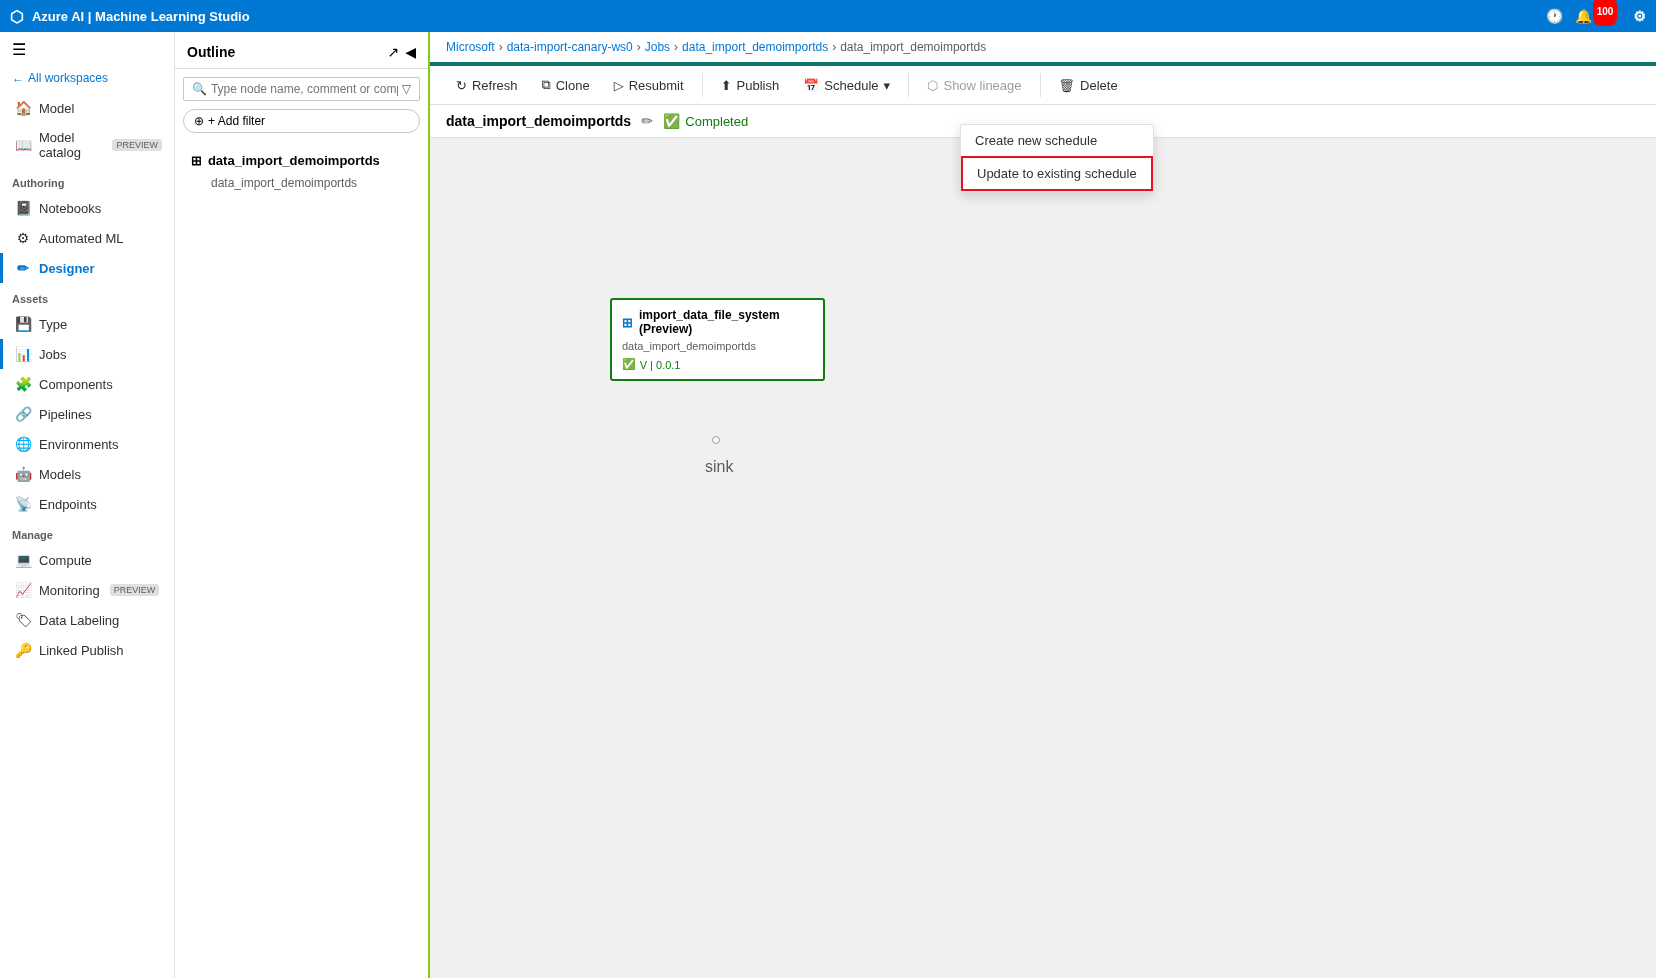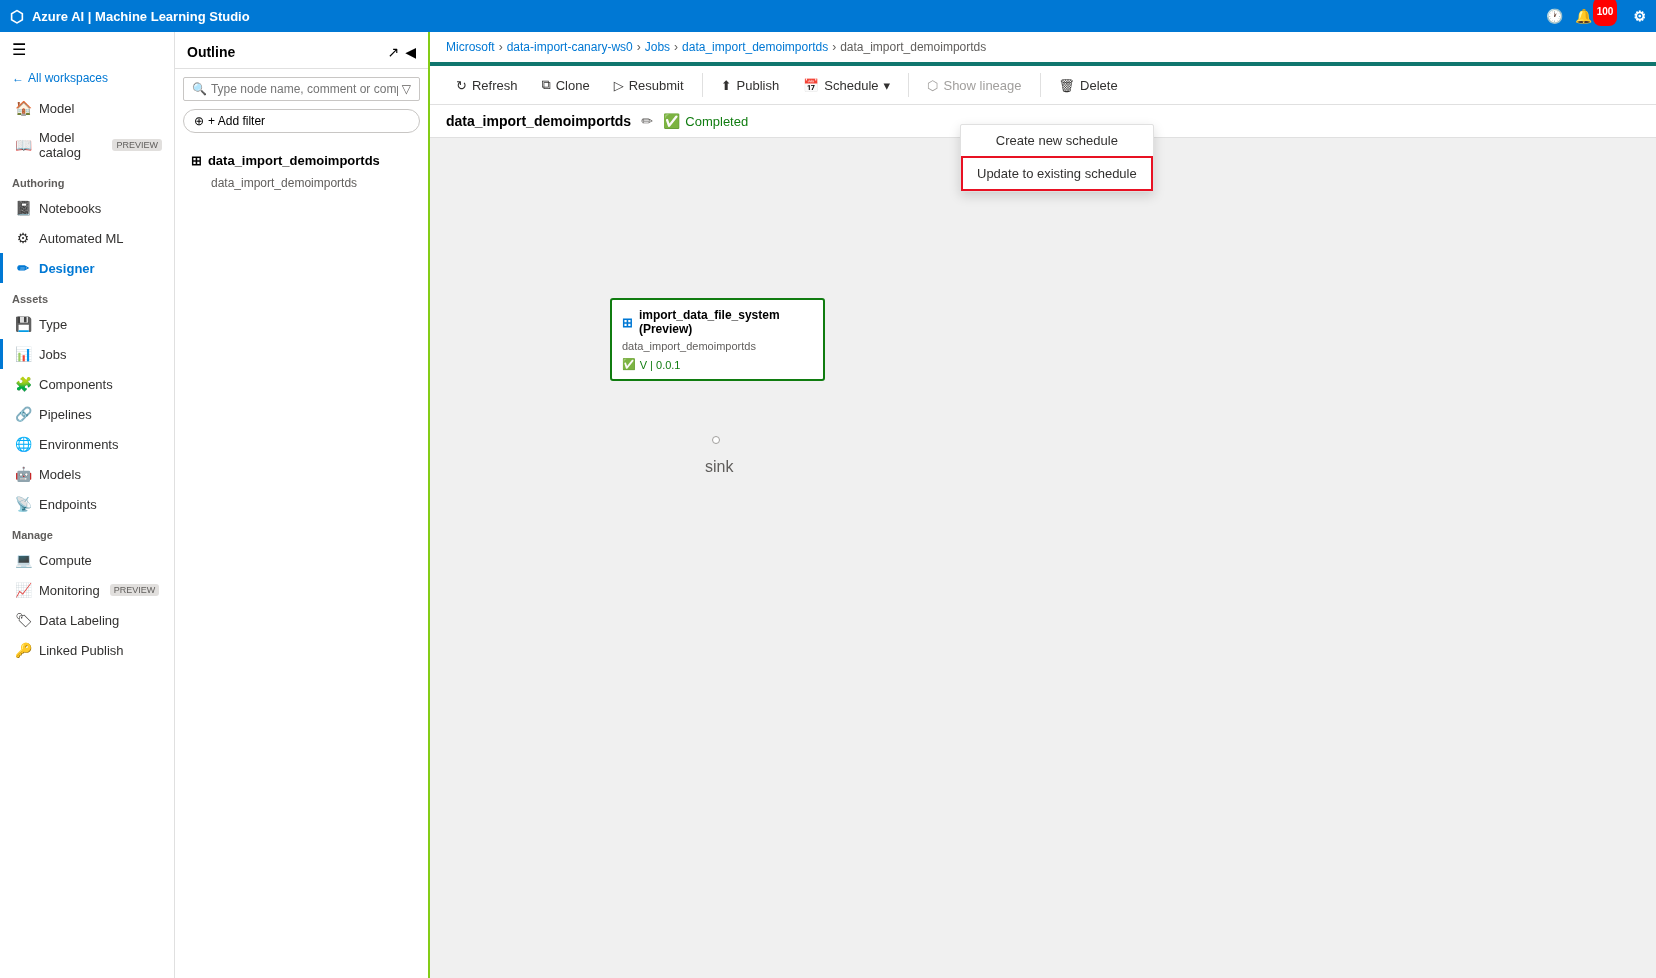--- a/index.html
+++ b/index.html
@@ -274,21 +274,20 @@
       border-radius: 2px;
       box-shadow: 0 4px 12px rgba(0,0,0,0.15);
       z-index: 100;
       min-width: 190px;
     }
     .dropdown-item {
       padding: 8px 14px;
       cursor: pointer;
       font-size: 13px;
       color: #323130;
-      text-align: center;
     }
     .dropdown-item.highlighted {
       border: 2px solid #e81123;
     }
   </style>
 </head>
 <body>
 
 <div class="top-bar">
   <span style="font-size:16px;">⬡</span>

